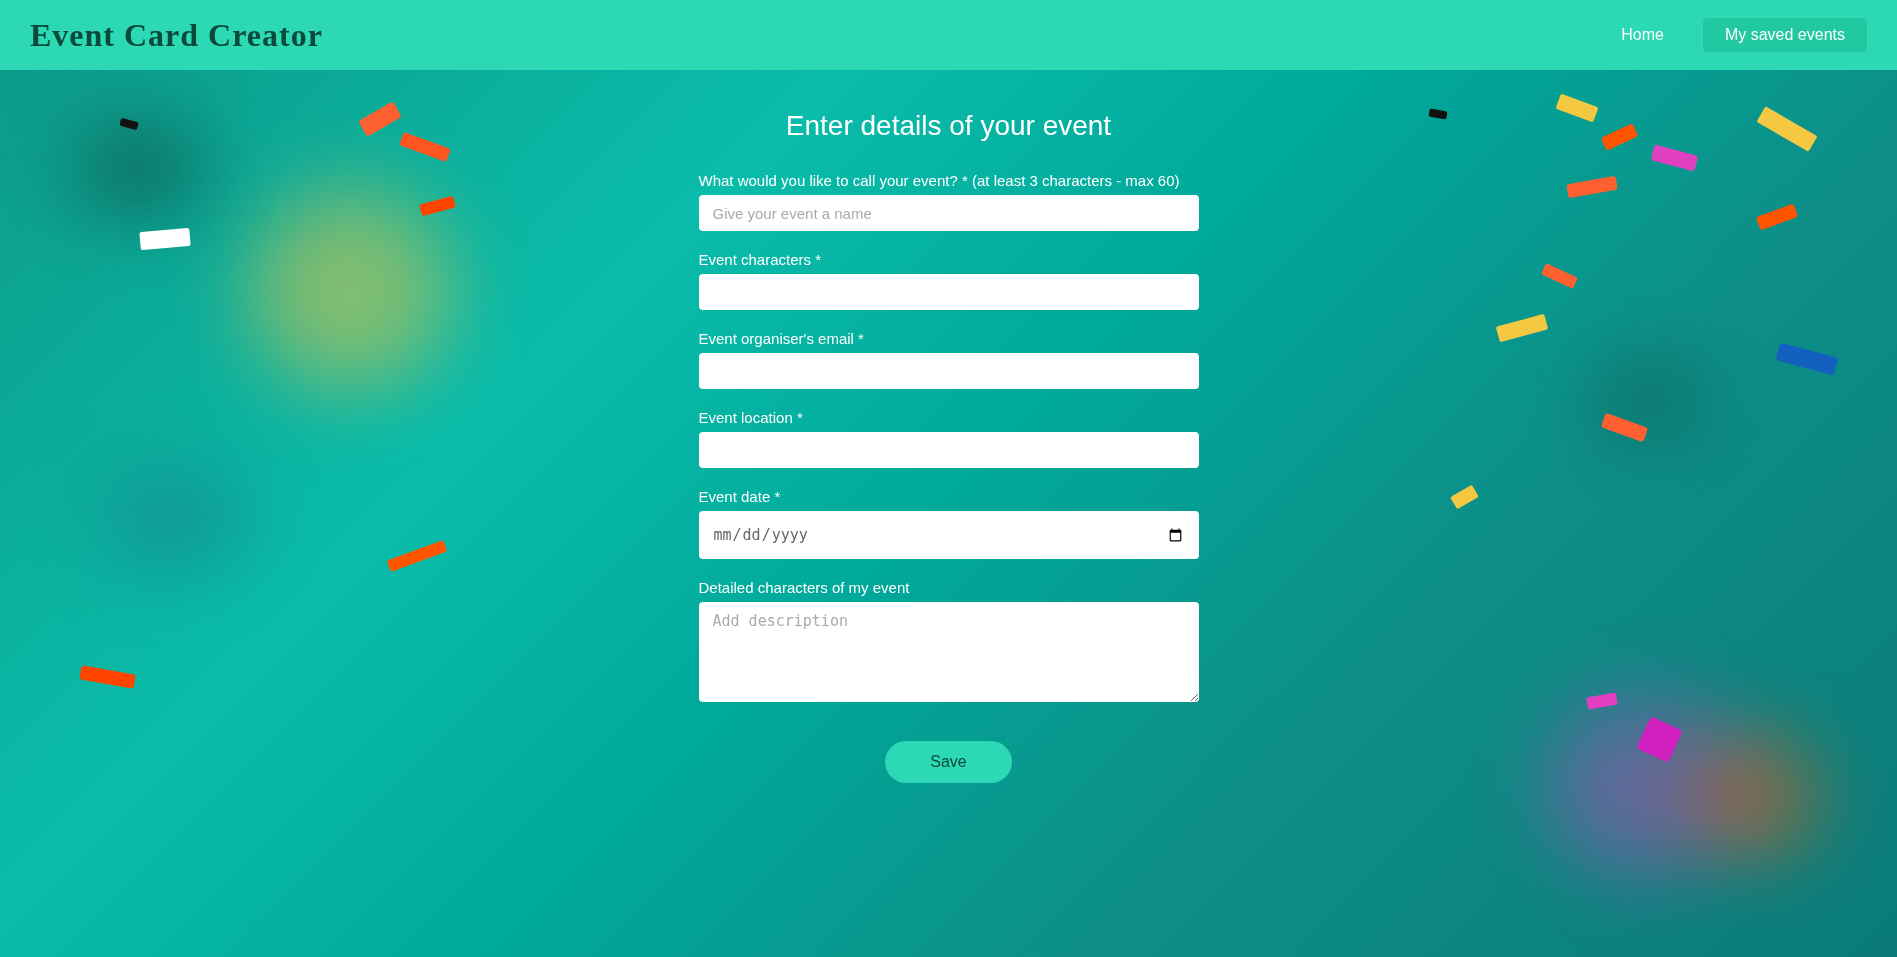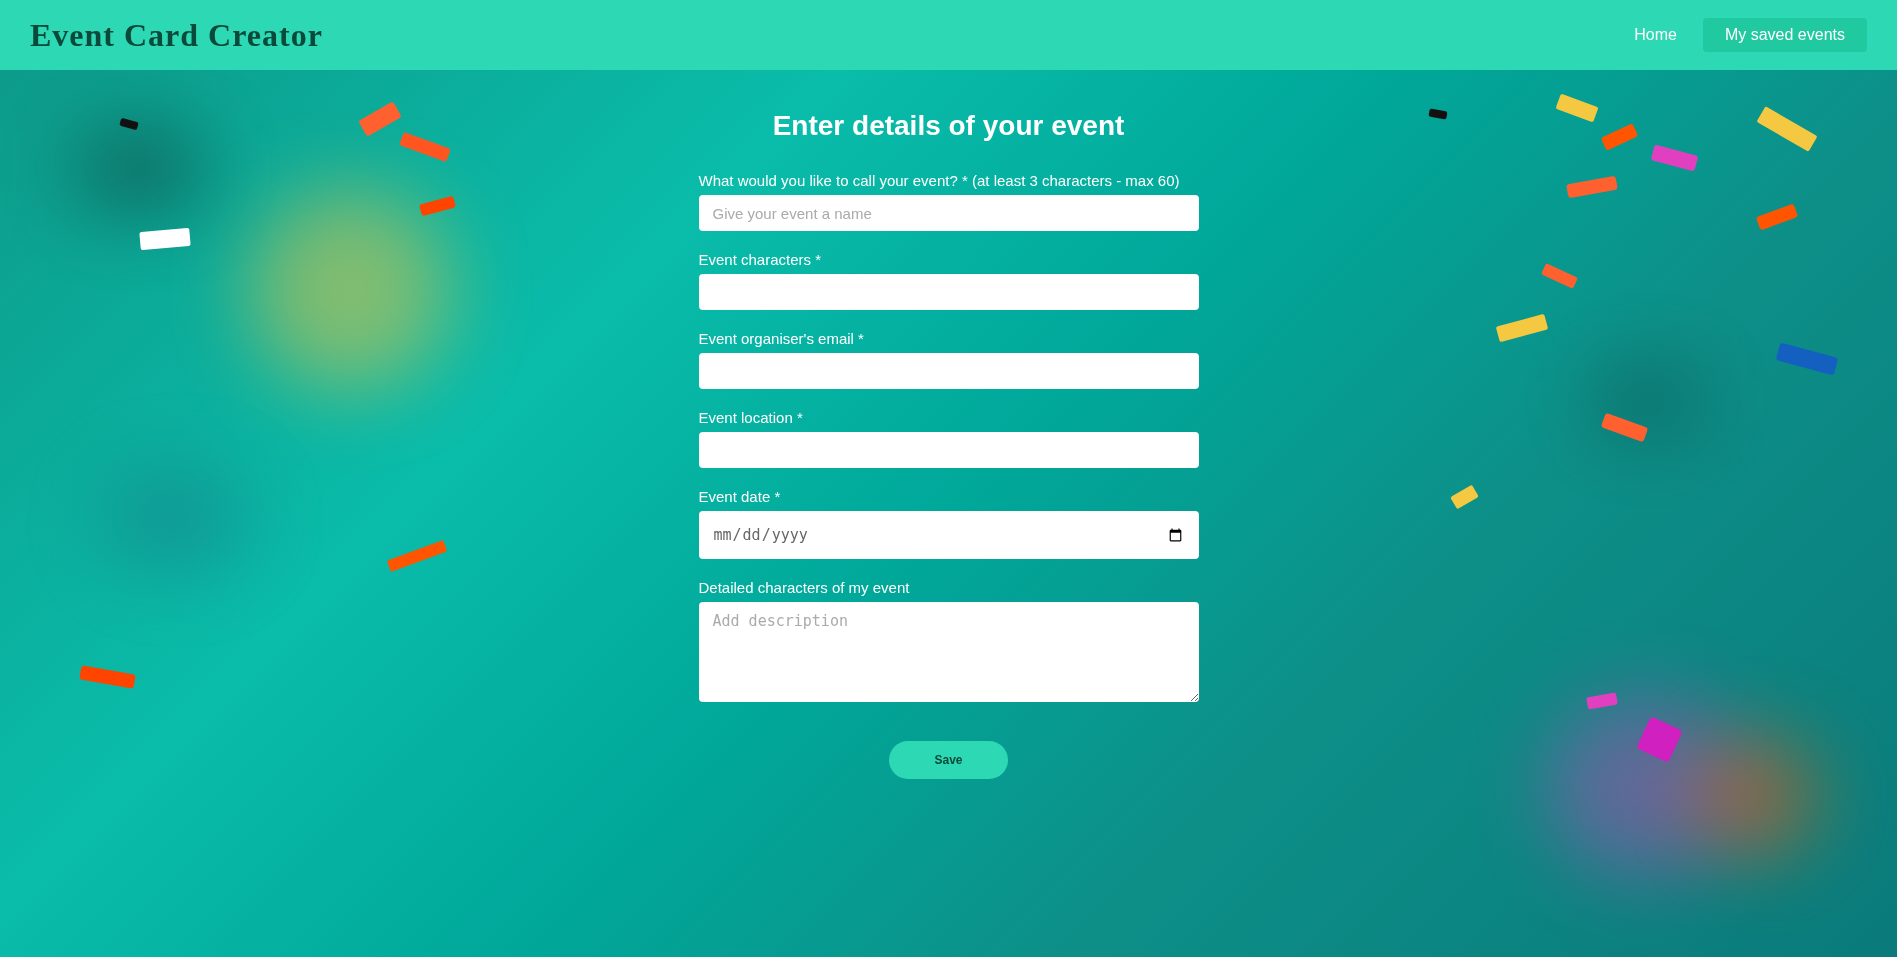--- a/index.html
+++ b/index.html
@@ -32,21 +32,21 @@
       font-weight: 800;
       color: #0a4a3a;
       font-family: 'Comic Sans MS', 'Chalkboard SE', cursive;
       letter-spacing: 1px;
       text-align: center;
     }
 
     .header-nav {
       display: flex;
       align-items: center;
-      gap: 4px;
+      gap: 17px;
     }
 
     .nav-item {
       padding: 8px 22px;
       color: white;
       font-size: 16px;
       font-weight: 500;
       cursor: pointer;
       text-decoration: none;
     }
@@ -91,21 +91,21 @@
       z-index: 5;
       width: 500px;
       display: flex;
       flex-direction: column;
       align-items: center;
     }
 
     .form-title {
       color: white;
       font-size: 28px;
-      font-weight: 700;
+      font-weight: 400;
       margin-bottom: 30px;
       text-align: center;
     }
 
     .form-group {
       width: 100%;
       margin-bottom: 20px;
     }
 
     .form-label {
@@ -161,22 +161,22 @@
       outline: none;
       cursor: pointer;
     }
 
     .save-button {
       background-color: #2dd9b4;
       color: #0a4a3a;
       border: none;
       border-radius: 25px;
       padding: 12px 45px;
-      font-size: 12px;
-      font-weight: 700;
+      font-size: 16px;
+      font-weight: 400;
       cursor: pointer;
       margin-top: 15px;
       transition: background-color 0.2s;
     }
 
     
     .blob {
       position: absolute;
       border-radius: 50%;
       filter: blur(40px);

